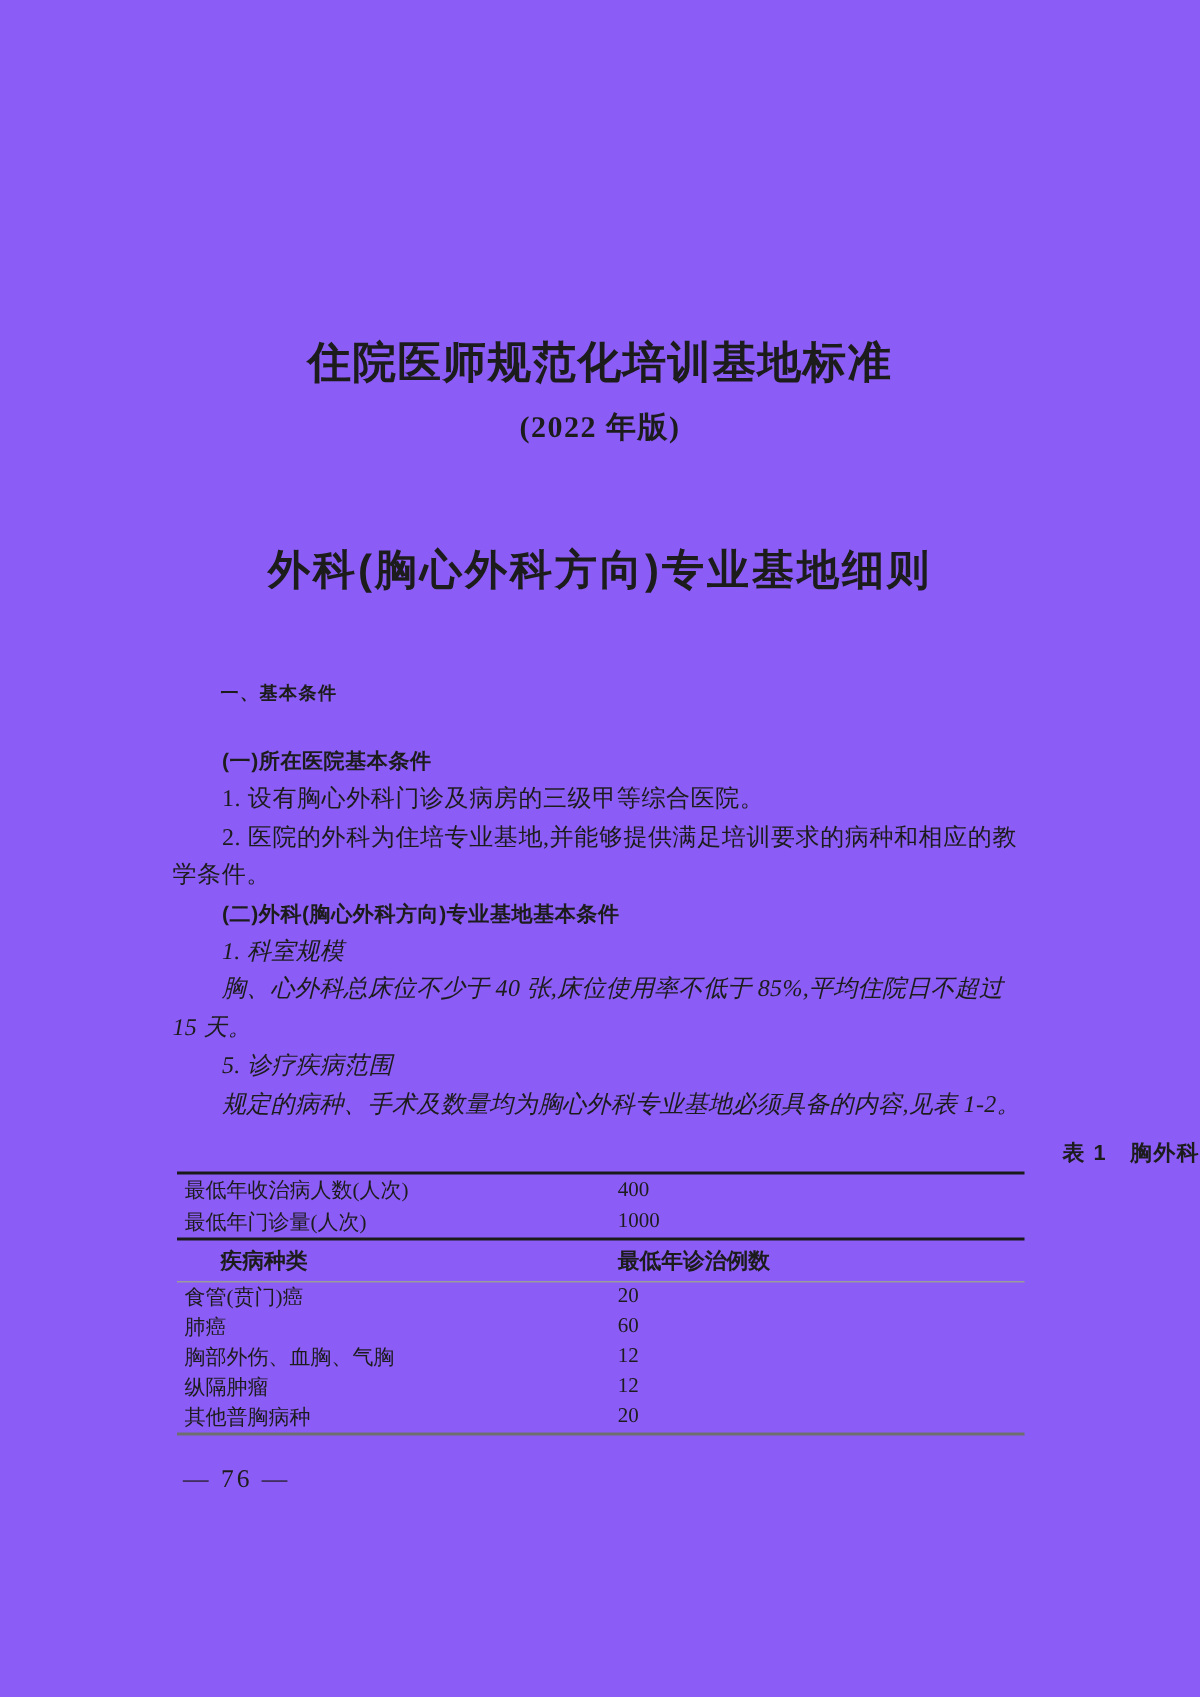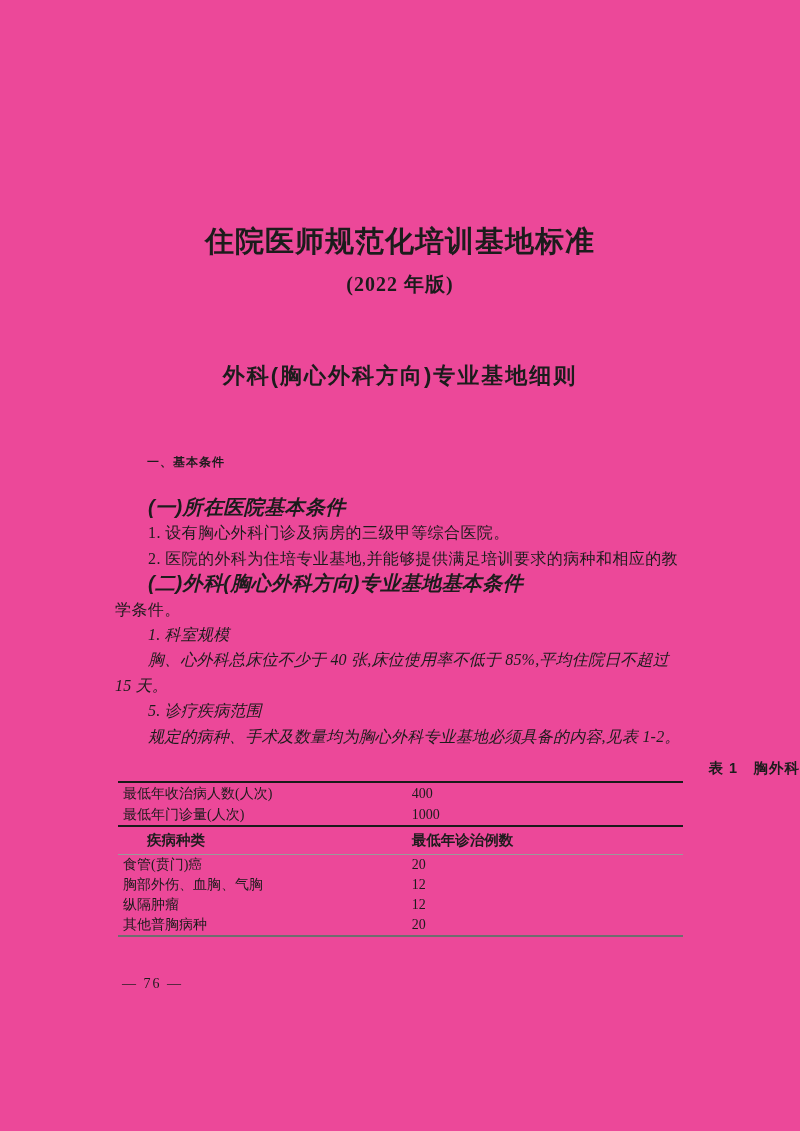--- a/index.html
+++ b/index.html
@@ -6,61 +6,61 @@
   body {
     width: 800px; height: 1131px;
     background: #ffffff;
     font-family: "Liberation Serif", serif;
     color: #1c1c1c;
   }
   .page {
     position: relative;
     width: 800px; height: 1131px;
     overflow: hidden;
-    background: #ec4899;
+    background: #8b5cf6;
   }
   .center { left: 0; width: 800px; text-align: center; }
 
   .doc-title {
     position: absolute; top: 222px;
     font-size: 29px; font-weight: bold;
     letter-spacing: 1px;
     font-family: "Liberation Serif", serif;
     white-space: nowrap;
   }
   .doc-edition {
     position: absolute; top: 271px;
     font-size: 20px; font-weight: bold;
     letter-spacing: 1px;
     font-family: "Liberation Serif", serif;
   }
   .doc-subtitle {
     position: absolute; top: 361px;
-    font-size: 22px; font-weight: bold;
+    font-size: 28px; font-weight: bold;
     letter-spacing: 2px;
     font-family: "Liberation Sans", sans-serif;
     white-space: nowrap;
   }
   .section-heading {
     position: absolute; top: 454px; left: 147px;
     font-size: 12px; font-weight: bold;
     letter-spacing: 1px;
     font-family: "Liberation Serif", serif;
   }
   .body-block {
     position: absolute; top: 495px; left: 115px;
     width: 578px;
     font-size: 16px; line-height: 25.4px;
     letter-spacing: 0.4px;
   }
   .line { white-space: nowrap; }
   .line.indent { padding-left: 33px; }
   .line.hei {
     font-family: "Liberation Sans", sans-serif;
-    font-weight: bold; font-size: 20px; font-style: italic;
+    font-weight: bold; font-size: 14px;
   }
   .line.song { font-family: "Liberation Serif", serif; }
   .line.kai {
     font-family: "Liberation Serif", serif;
     font-style: italic; letter-spacing: 0.2px;
   }
   .table-caption {
     position: absolute; top: 759px;
     font-size: 14.5px; font-weight: bold;
     font-family: "Liberation Sans", sans-serif;
@@ -81,41 +81,41 @@
     height: 27px;
     border-top: 2px solid #1a1a1a;
     font-family: "Liberation Sans", sans-serif;
     font-weight: bold; font-size: 14.5px;
   }
   .tbl-header .c1 { padding-left: 29px; }
   .tbl-body-first { border-top: 1px solid #9a9a9a; }
   .tbl-body { height: 20px; }
   .page-number {
     position: absolute; top: 976px; left: 122px;
-    font-size: 14px; letter-spacing: 2px;
+    font-size: 17px; letter-spacing: 2px;
     font-family: "Liberation Serif", serif;
   }
 </style>
 </head>
 <body>
 
 <div class="page">
 
   <div class="doc-title center">住院医师规范化培训基地标准</div>
   <div class="doc-edition center">(2022 年版)</div>
   <div class="doc-subtitle center">外科(胸心外科方向)专业基地细则</div>
 
   <div class="section-heading">一、基本条件</div>
 
   <div class="body-block">
     <div class="line hei indent">(一)所在医院基本条件</div>
     <div class="line song indent">1. 设有胸心外科门诊及病房的三级甲等综合医院。</div>
     <div class="line song indent">2. 医院的外科为住培专业基地,并能够提供满足培训要求的病种和相应的教</div>
+    <div class="line song">学条件。</div>
     <div class="line hei indent">(二)外科(胸心外科方向)专业基地基本条件</div>
-    <div class="line song">学条件。</div>
     <div class="line kai indent">1. 科室规模</div>
     <div class="line kai indent">胸、心外科总床位不少于 40 张,床位使用率不低于 85%,平均住院日不超过</div>
     <div class="line kai">15 天。</div>
     <div class="line kai indent">5. 诊疗疾病范围</div>
     <div class="line kai indent">规定的病种、手术及数量均为胸心外科专业基地必须具备的内容,见表 1-2。</div>
   </div>
 
   <div class="table-caption center">表 1　胸外科</div>
 
   <div class="tbl">
@@ -129,20 +129,24 @@
     </div>
     <div class="tbl-row tbl-header">
       <div class="c1">疾病种类</div>
       <div class="c2">最低年诊治例数</div>
     </div>
     <div class="tbl-row tbl-body tbl-body-first">
       <div class="c1">食管(贲门)癌</div>
       <div class="c2">20</div>
     </div>
     <div class="tbl-row tbl-body">
+      <div class="c1">肺癌</div>
+      <div class="c2">60</div>
+    </div>
+    <div class="tbl-row tbl-body">
       <div class="c1">胸部外伤、血胸、气胸</div>
       <div class="c2">12</div>
     </div>
     <div class="tbl-row tbl-body">
       <div class="c1">纵隔肿瘤</div>
       <div class="c2">12</div>
     </div>
     <div class="tbl-row tbl-body">
       <div class="c1">其他普胸病种</div>
       <div class="c2">20</div>

